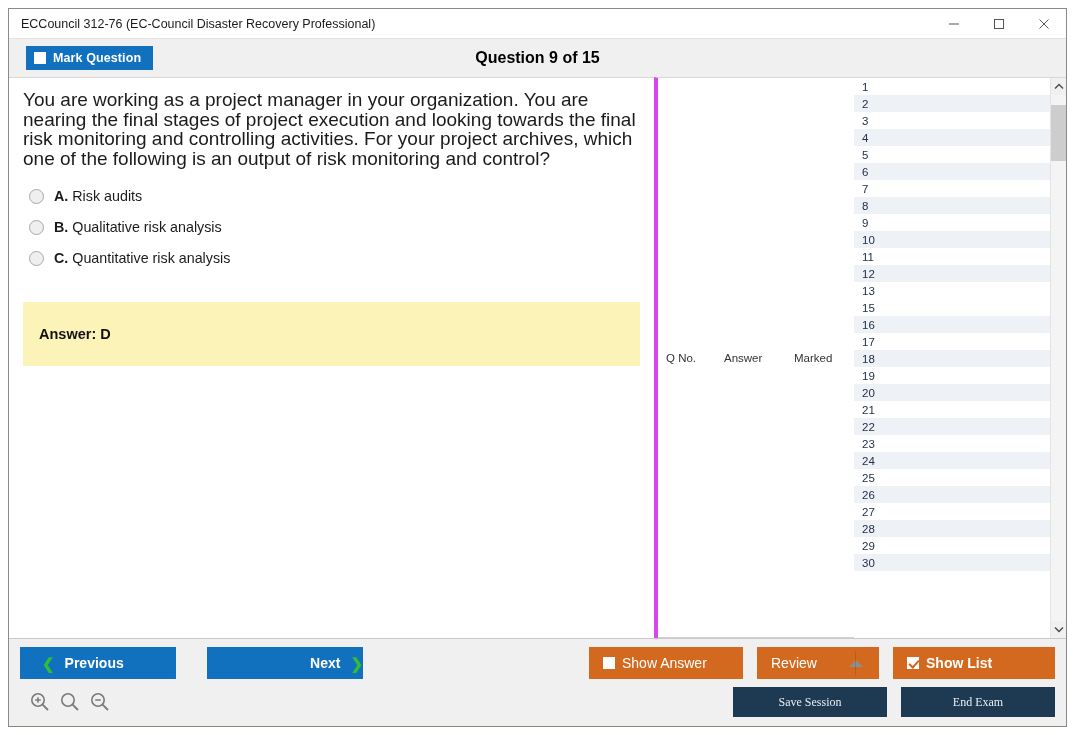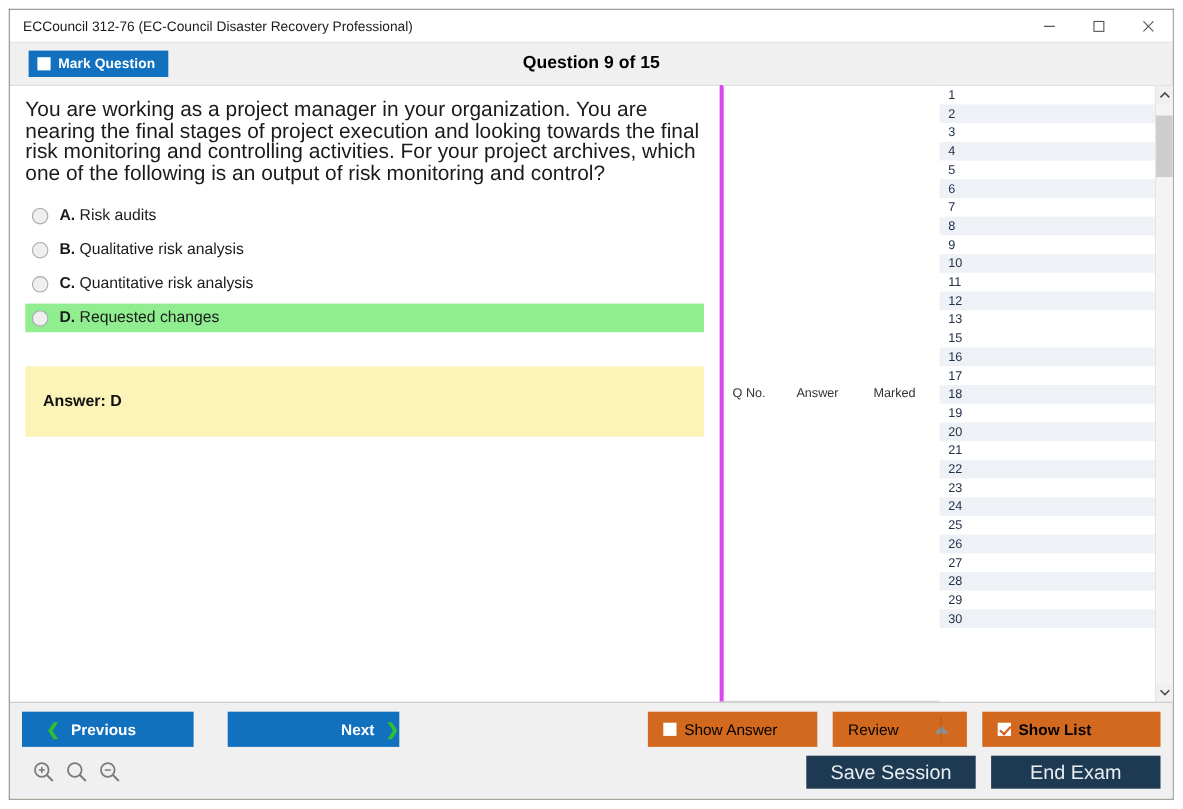--- a/index.html
+++ b/index.html
@@ -219,21 +219,21 @@
   .zoom-icon { width: 24px; height: 24px; color: #7a7a7a; display: block; }
 
   
   #action-row {
     position: absolute;
     right: 11px; top: 8px;
     display: flex; align-items: center; gap: 14px;
   }
   .orange-btn {
     background: #d2691e;
-    color: #000000;
+    color: #ffffff;
     border: none; height: 32px;
     font-size: 14px;
     font-family: "Liberation Sans", sans-serif;
     display: flex; align-items: center;
     padding: 0 14px;
   }
   #show-answer-btn { width: 154px; }
   #review-btn {
     width: 122px; justify-content: space-between;
     padding-right: 16px;
@@ -256,22 +256,22 @@
 
   #session-row {
     position: absolute;
     right: 11px; top: 48px;
     display: flex; gap: 14px;
   }
   .navy-btn {
     background: #1e3a52;
     color: #e8eef2;
     border: none; height: 30px; width: 154px;
-    font-size: 18px;
-    font-family: Liberation Sans, sans-serif;
+    font-size: 12px;
+    font-family: Liberation Serif, serif;
     display: flex; align-items: center; justify-content: center;
   }
 </style>
 </head>
 <body>
 
 <div id="app-window">
 
   <div id="title-bar">
     <div id="window-title">ECCouncil 312-76 (EC-Council Disaster Recovery Professional)</div>
@@ -313,24 +313,20 @@
             <span class="radio"></span>
             <span class="option-label"><span class="ltr">A.</span> <span>Risk audits</span></span>
           </div>
           <div class="option-row">
             <span class="radio"></span>
             <span class="option-label"><span class="ltr">B.</span> <span>Qualitative risk analysis</span></span>
           </div>
           <div class="option-row">
             <span class="radio"></span>
             <span class="option-label"><span class="ltr">C.</span> <span>Quantitative risk analysis</span></span>
-          </div>
-          <div class="option-row correct">
-            <span class="radio"></span>
-            <span class="option-label"><span class="ltr">D.</span> <span>Requested changes</span></span>
           </div>
         </div>
 
       <div id="answer-box">
         <span id="answer-text">Answer: D</span>
       </div>
     </div>
 
     <div id="list-pane">
       <div id="list-header">

